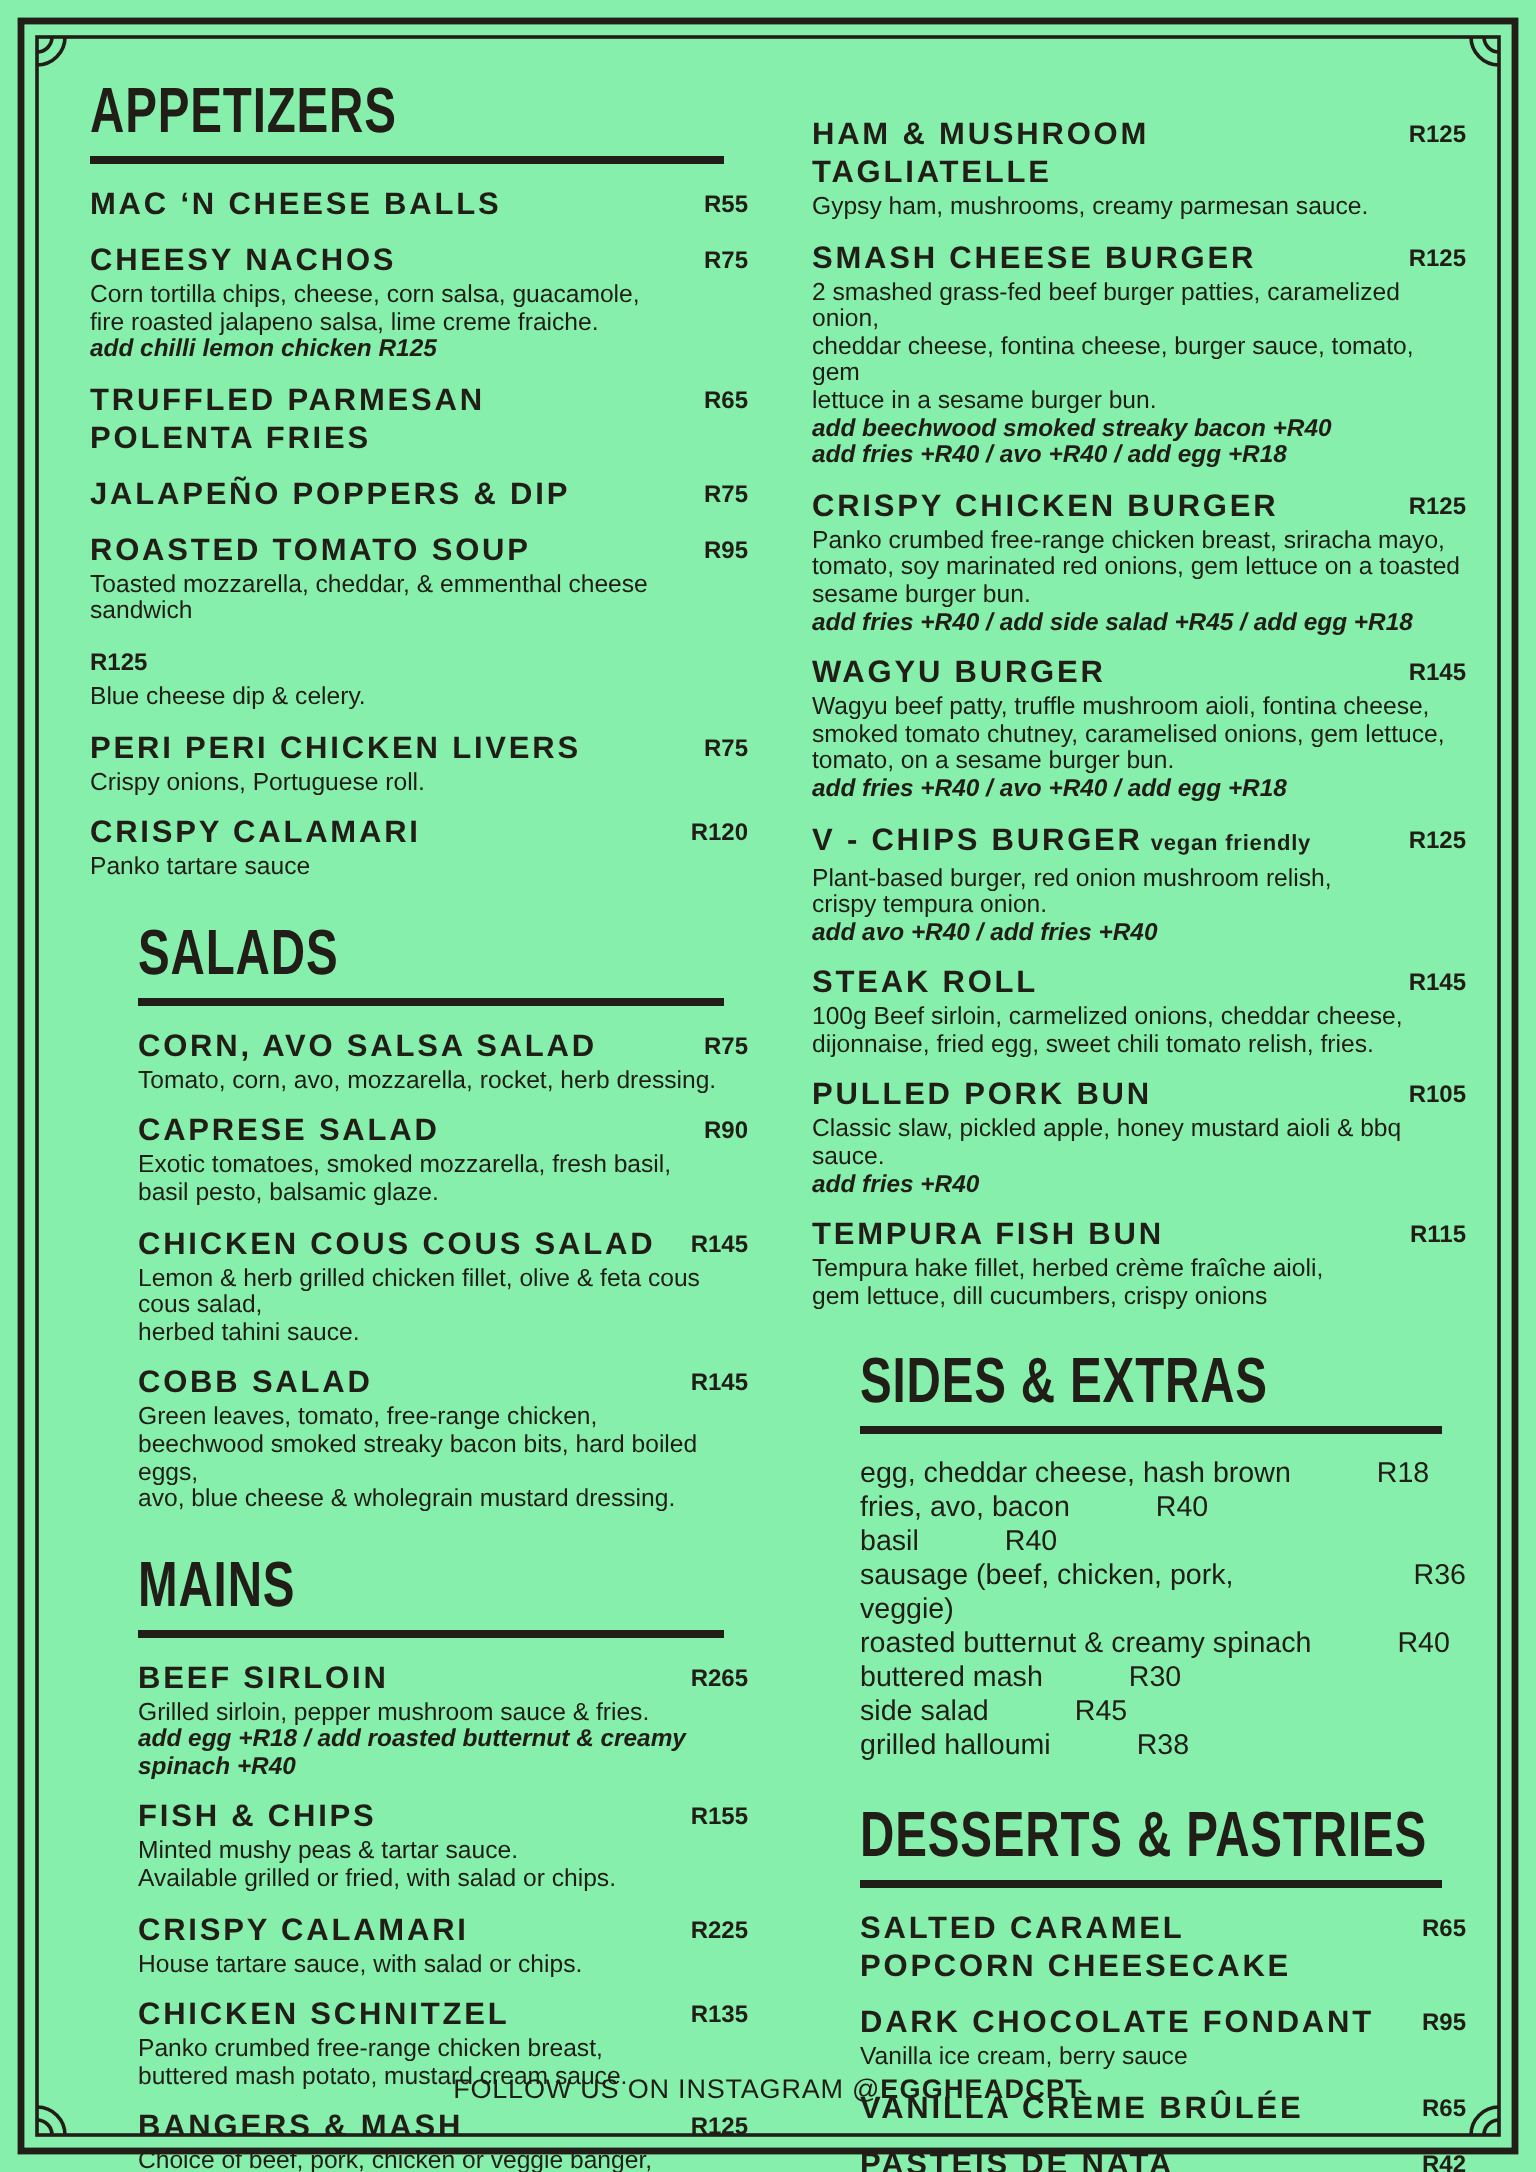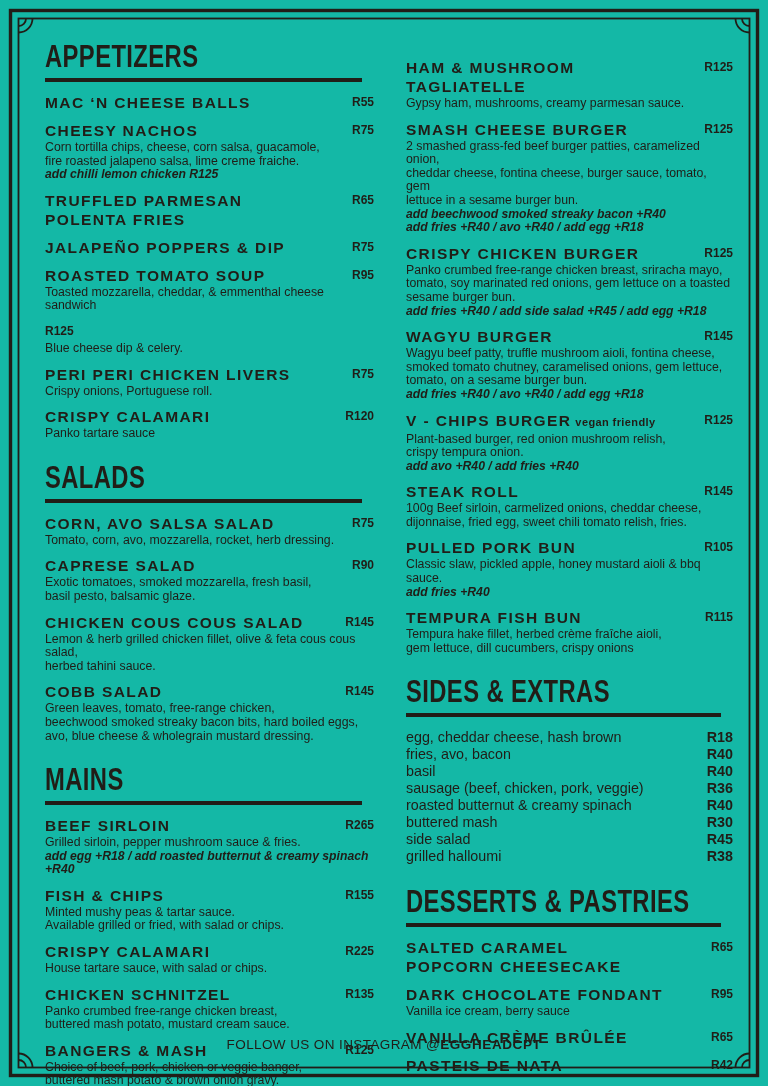--- a/index.html
+++ b/index.html
@@ -1,40 +1,40 @@
 <!DOCTYPE html>
 <html><head>
 <meta charset="utf-8">
 <style>
   html,body{margin:0;padding:0;background:#e8e2c6;}
   .page{
-    position:relative;width:768px;height:1086px;background:#14b8a6;
+    position:relative;width:768px;height:1086px;background:#86efac;
     font-family:"Liberation Sans",sans-serif;color:#211d17;overflow:hidden;
   }
   .frame{position:absolute;left:0;top:0;pointer-events:none;}
   .col{position:absolute;}
   .col-left{left:45px;width:329px;top:42px;}
   .col-right{left:406px;width:327px;top:58px;}
-  .sec:not(:first-child){margin-top:22px;}
+  .sec:not(:first-child){margin-top:22px;margin-left:24px;}
   .sec-title{font-weight:bold;font-size:29px;line-height:30px;white-space:nowrap;}
   .cond{display:inline-block;transform:scale(0.82,1.1);transform-origin:0 80%;letter-spacing:0.5px;}
   .rule{height:4px;background:#211d17;width:calc(100% - 12px);margin-top:6px;}
   .items{margin-top:11px;}
   .sec.no-title .items{margin-top:0;}
   .mi{margin-bottom:9px;}
   .mi:last-child{margin-bottom:0;}
   .mi-head{display:flex;align-items:flex-start;}
   .mi-name{flex:1;font-weight:bold;font-size:15.5px;line-height:19px;letter-spacing:1.4px;white-space:pre-line;padding-right:8px;}
   .mi-suffix{font-size:11px;letter-spacing:0.4px;margin-left:4px;}
   .mi-price{font-weight:bold;font-size:12px;line-height:19px;white-space:nowrap;}
   .mi-desc{font-size:12.3px;line-height:13.6px;white-space:pre-line;margin-top:1px;}
   .mi-addon{font-size:12.2px;line-height:13.6px;font-weight:bold;font-style:italic;white-space:pre-line;}
   .simple-list{margin-top:12px;font-size:14.3px;line-height:17px;}
-  .srow{display:flex;justify-content:space-between;}
-  .sprice{font-weight:bold;}
+  .srow{display:flex;justify-content:flex-start;gap:43px;}
+  .sprice{font-weight:normal;}
   .footer{
     position:absolute;left:0;right:0;top:1037px;text-align:center;
     font-size:13.5px;letter-spacing:0.4px;color:#211d17;
   }
   .footer b{letter-spacing:0.6px;}
 </style>
 </head>
 <body>
 
 <div class="page">

